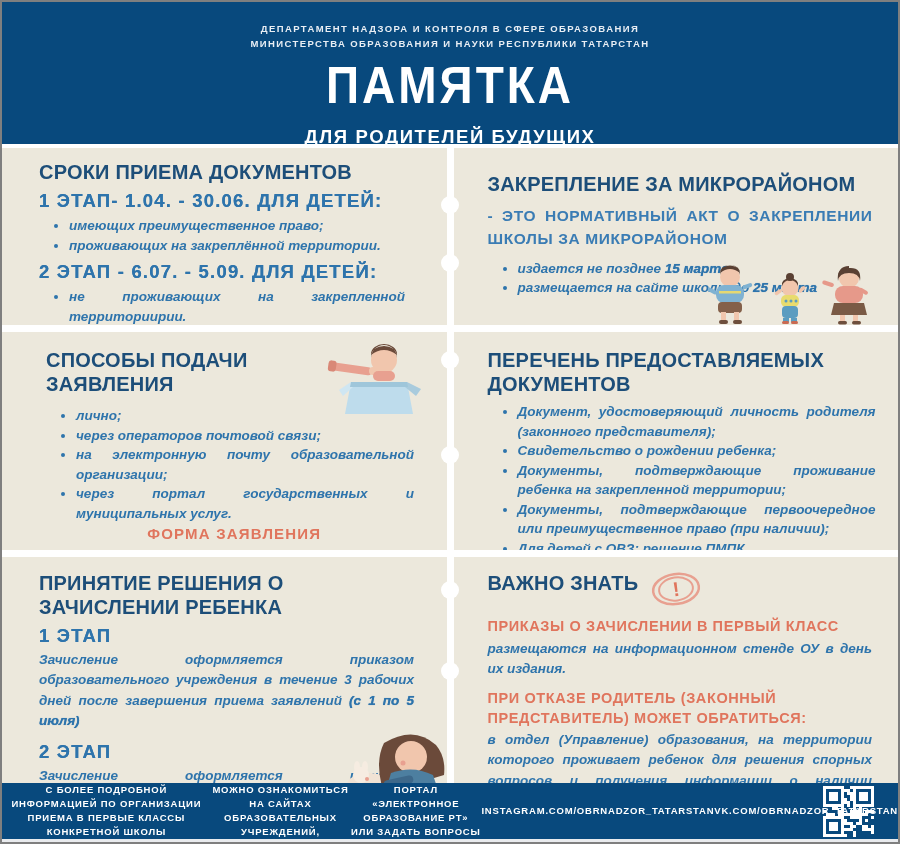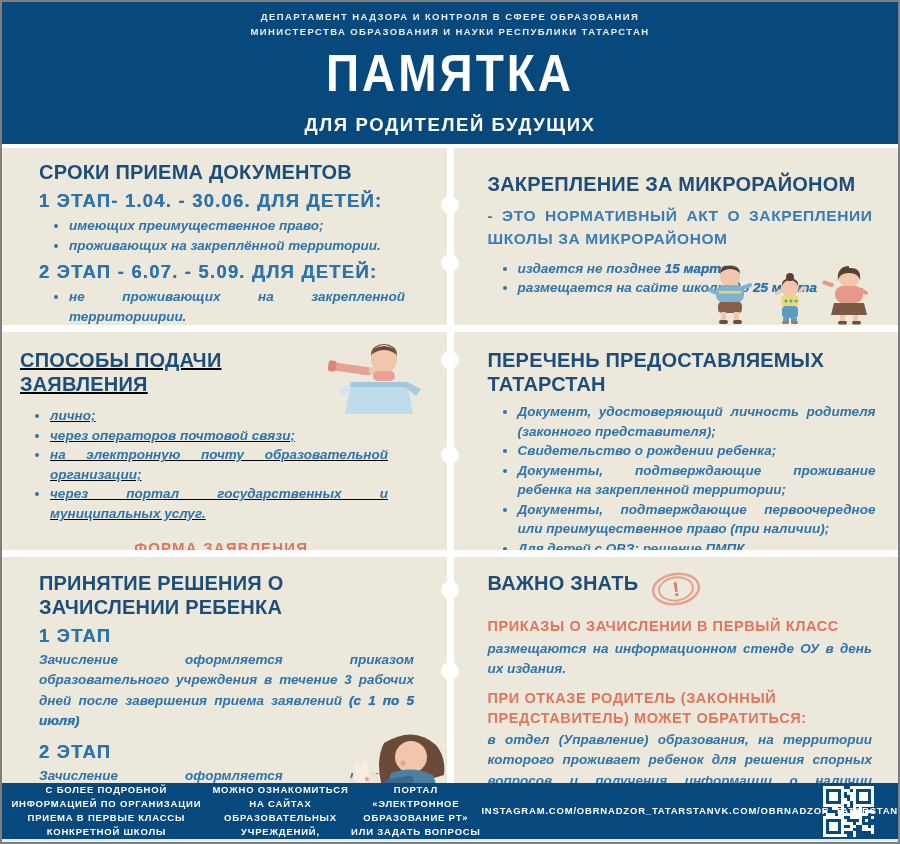--- a/index.html
+++ b/index.html
@@ -14,57 +14,57 @@
   *{margin:0;padding:0;box-sizing:border-box;}
   body{font-family:"Liberation Sans",sans-serif;background:#c9c9c9;}
   .page{
     width:900px;height:844px;margin:0 auto;position:relative;
     border:2px solid var(--border-gray);background:#fff;overflow:hidden;
   }
   
   .header{
     height:142px;background:var(--navy);color:#fff;
     display:flex;flex-direction:column;align-items:center;justify-content:flex-start;
-    padding-top:8px;text-align:center;
+    padding-top:20px;text-align:center;
   }
   .dept{font-size:9.5px;font-weight:bold;letter-spacing:1.4px;line-height:1.55;color:#e9eef4;}
   .big-title{
     font-size:46px;font-weight:bold;letter-spacing:3px;margin-top:4px;
     transform:scaleY(1.12);transform-origin:top center;
   }
   .subtitle{font-size:18.5px;font-weight:bold;letter-spacing:1.6px;line-height:1.5;margin-top:14px;}
   
   .content{background:#fff;padding-top:4px;position:relative;}
   .grid{
     display:grid;grid-template-columns:1fr 7px 1fr;
     grid-template-rows:177px 7px 218px 7px 226px;
   }
   .card{background:var(--beige);position:relative;overflow:hidden;}
   .c1{grid-column:1;grid-row:1;padding:12px 24px 0 37px;}
   .c2{grid-column:3;grid-row:1;padding:24px 24px 0 34px;}
-  .c3{grid-column:1;grid-row:3;padding:16px 24px 0 18px;text-decoration:underline;}
+  .c3{grid-column:1;grid-row:3;padding:16px 24px 0 44px;}
   .c4{grid-column:3;grid-row:3;padding:16px 24px 0 34px;}
   .c5{grid-column:1;grid-row:5;padding:14px 24px 12px 37px;}
   .c6{grid-column:3;grid-row:5;padding:14px 26px 0 34px;}
   .notch{position:absolute;width:18px;height:18px;border-radius:50%;background:#fff;left:calc(50% - 9px);z-index:5;}
   
   .card-title{font-size:20px;font-weight:bold;color:var(--title);letter-spacing:0.2px;line-height:1.2;}
   .stage-head{font-size:18.5px;font-weight:bold;color:var(--steel);letter-spacing:1.2px;margin-top:6px;
     text-shadow:0 0 0.6px var(--steel);}
   ul.blist{margin:4px 0 0 0;padding-left:30px;}
   ul.blist li{
     font-size:13.5px;font-weight:bold;font-style:italic;color:var(--steel);
     line-height:1.45;text-align:justify;padding-right:4px;
   }
   .definition{
     font-size:15.5px;font-weight:bold;color:var(--steel-light);letter-spacing:0.6px;
     line-height:1.5;text-align:justify;margin-top:8px;width:385px;
   }
   .xb{text-shadow:0 0 0.7px currentColor;}
-  .form-note{text-align:center;margin-top:14px;line-height:1.45;}
+  .form-note{text-align:center;line-height:1.45;}
   .form-note .red{font-size:15px;font-weight:bold;color:var(--salmon);letter-spacing:1.2px;display:block;}
   .stage-par{
     font-size:13.5px;font-weight:bold;font-style:italic;color:var(--steel);
     line-height:1.5;text-align:justify;margin-top:3px;width:375px;
   }
   .imp-head{font-size:14.5px;font-weight:bold;color:var(--salmon);letter-spacing:0.6px;line-height:1.35;margin-top:10px;}
   .imp-par{
     font-size:13.5px;font-weight:bold;font-style:italic;color:var(--steel);
     line-height:1.5;text-align:justify;margin-top:2px;
   }
@@ -198,21 +198,21 @@
           <path d="M30 44 l56 0 6 32 -68 0 z" fill="#bedcec"></path>
           <path d="M30 44 l-12 8 4 6 10 -9 z" fill="#cfe6f2"></path>
           <path d="M86 44 l14 7 -5 7 -11 -9 z" fill="#a9cbdd"></path>
           <path d="M30 44 h56 l1 5 h-58 z" fill="#9fc6da"></path>
         </svg>
       </div>
 
       <div class="card c4">
         <div class="card-title">
           <span>ПЕРЕЧЕНЬ ПРЕДОСТАВЛЯЕМЫХ</span><br>
-          <span>ТАТАРСТАН</span>
+          <span>ДОКУМЕНТОВ</span>
         </div>
         <ul class="blist" style="margin-top:6px;width:392px;">
           <li>Документ, удостоверяющий личность родителя (законного представителя);</li>
           <li>Свидетельство о рождении ребенка;</li>
           <li>Документы, подтверждающие проживание ребенка на закрепленной территории;</li>
           <li>Документы, подтверждающие первоочередное или преимущественное право (при наличии);</li>
           <li>Для детей с ОВЗ: решение ПМПК.</li>
         </ul>
 
       </div>

